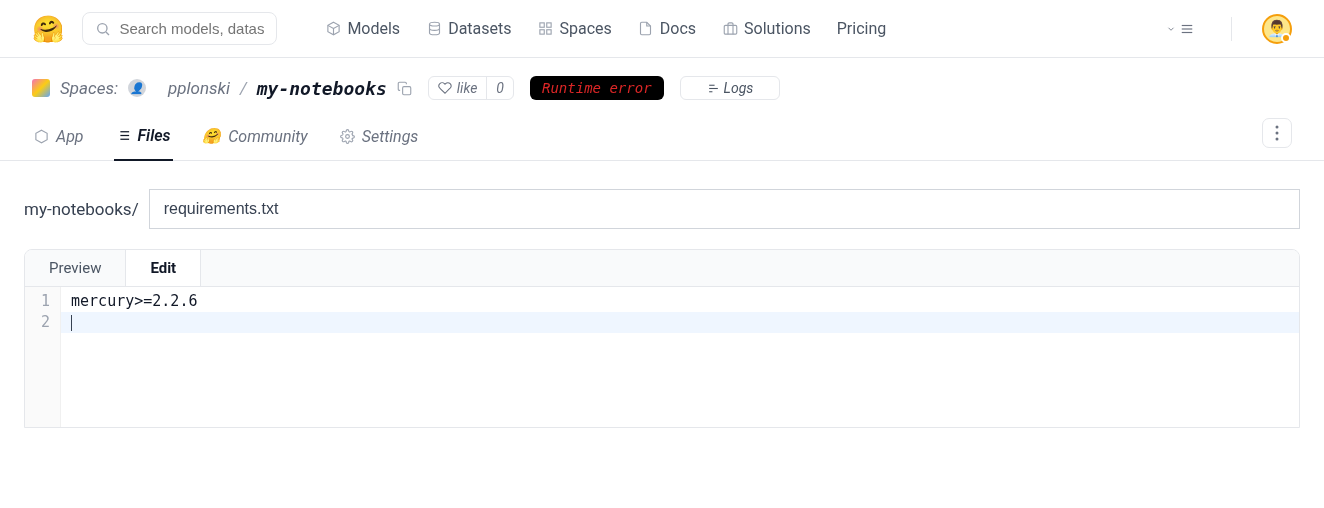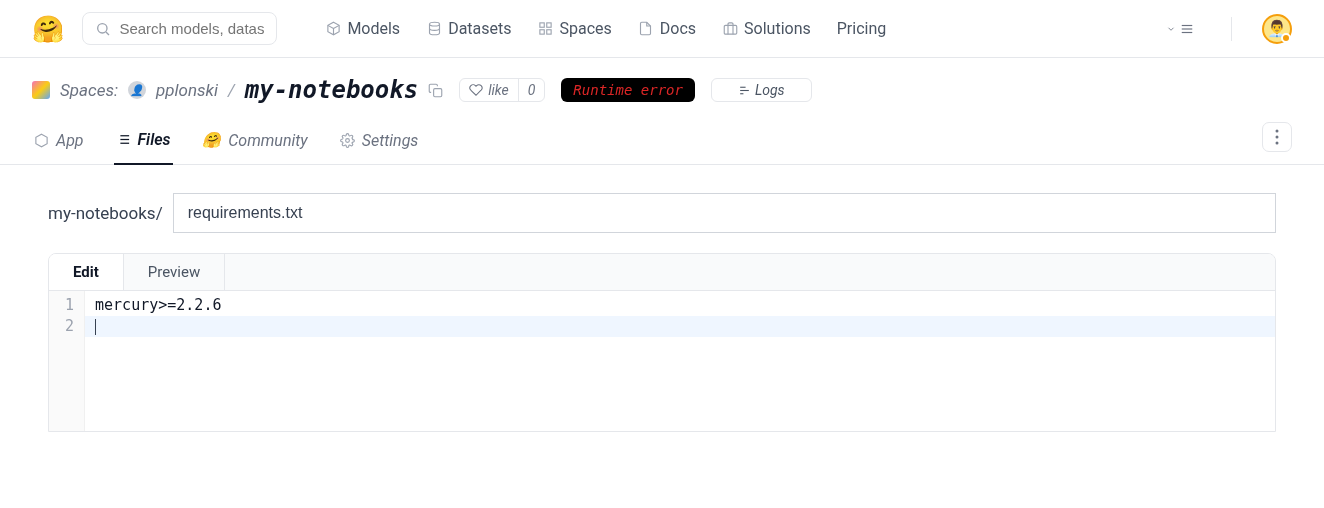--- a/index.html
+++ b/index.html
@@ -17,37 +17,37 @@
 .menu-small { display:flex; align-items:center; color:#6b7280; gap:3px; padding:0 6px; }
 .divider { width:1px; height:24px; background:#e5e7eb; margin:0 12px; }
 .avatar { width:30px; height:30px; border-radius:50%; background:#fde68a; border:2px solid #f59e0b; position:relative; display:flex; align-items:center; justify-content:center; font-size:16px; }
 .avatar-dot { position:absolute; bottom:-1px; right:-1px; width:10px; height:10px; background:#f59e0b; border:2px solid #fff; border-radius:50%; }
 
 .subheader { padding:18px 32px 0; border-bottom:1px solid #e5e7eb;font-style:italic; }
 .breadcrumb-row { display:flex; align-items:center; gap:10px; }
 .sq-icon { width:18px; height:18px; background:linear-gradient(135deg,#f472b6 0%,#facc15 50%,#60a5fa 100%); border-radius:3px; }
 .crumb-label { color:#6b7280; font-size:17px; }
 .owner-av { width:18px; height:18px; border-radius:50%; background:#d1d5db; display:inline-flex; align-items:center; justify-content:center; font-size:11px; }
-.owner { color:#6b7280; font-size:17px; }
+.owner { color:#6b7280; font-size:17px;margin-left:12px; }
 .slash { color:#9ca3af; font-size:17px; }
-.repo { font-weight:700; font-size:24px; font-family:ui-monospace,Menlo,monospace; }
+.repo { font-weight:700; font-size:18px; font-family:ui-monospace,Menlo,monospace; }
 .copy-icon { color:#9ca3af; cursor:pointer; }
 .like-pill { display:flex; align-items:center; border:1px solid #e5e7eb; border-radius:6px; overflow:hidden; margin-left:6px; }
 .like-left { display:flex; align-items:center; gap:5px; padding:3px 9px; color:#6b7280; font-size:14px; }
 .like-right { border-left:1px solid #e5e7eb; padding:3px 9px; color:#6b7280; font-size:14px; }
 .status-pill { background:#000000; color:#dc2626; border-radius:6px; padding:4px 12px; font-family:ui-monospace,Menlo,monospace; font-size:14px; margin-left:6px; }
 .logs-pill { border:1px solid #e5e7eb; border-radius:6px; padding:3px 26px; display:flex; align-items:center; gap:4px; color:#4b5563; font-size:14px; margin-left:6px; cursor:pointer; }
 
 .tabs { display:flex; align-items:center; gap:28px; margin-top:16px; position:relative; }
 .tab { display:flex; align-items:center; gap:7px; color:#6b7280; padding:10px 2px 14px; cursor:pointer; font-size:16px; }
 .tab.active { color:#111827; font-weight:600; border-bottom:2px solid #111827; margin-bottom:-1px; }
 .tab-icon { font-size:15px; }
 .more-btn { margin-left:auto; width:30px; height:30px; border:1px solid #e5e7eb; border-radius:7px; display:flex; align-items:center; justify-content:center; color:#6b7280; cursor:pointer; margin-bottom:10px; }
 
-.main { padding:28px 48px; }
+.main { padding:28px 24px; }
 .path-row { display:flex; align-items:center; gap:10px; margin-bottom:20px; }
 .path-root { color:#374151; font-size:17px; }
 .filename-input { flex:1; border:1px solid #d1d5db; border-radius:0; padding:10px 14px; font-size:16px; color:#374151; outline:none; }
 
 .editor-box { border:1px solid #e5e7eb; border-radius:8px 8px 0 0; overflow:hidden; }
 .editor-tabs { display:flex; background:#f9fafb; border-bottom:1px solid #e5e7eb; }
 .ed-tab { padding:9px 24px; font-size:15px; color:#4b5563; cursor:pointer; border-right:1px solid #e5e7eb; }
 .ed-tab.active { background:#fff; font-weight:700; color:#111827; }
 .code-area { display:flex; font-family:ui-monospace,Menlo,Consolas,monospace; font-size:15px; min-height:140px; }
 .gutter { background:#fafafa; border-right:1px solid #f0f0f0; color:#9ca3af; text-align:right; padding:4px 10px 4px 16px; user-select:none; }
@@ -225,22 +225,22 @@
   </div>
 </div>
 
 <div class="main">
   <div class="path-row">
     <span class="path-root">my-notebooks/</span>
     <input class="filename-input" value="requirements.txt" style="">
   </div>
   <div class="editor-box">
     <div class="editor-tabs">
+      <div class="ed-tab">Preview</div>
       <div class="ed-tab active">Edit</div>
-      <div class="ed-tab">Preview</div>
     </div>
     <div class="code-area">
       <div class="gutter">
         <div>1</div>
         <div>2</div>
       </div>
       <div class="code-lines">
         <div class="code-line">mercury&gt;=2.2.6</div>
         <div class="code-line cur"><span class="cursor-bar"></span></div>
       </div>

